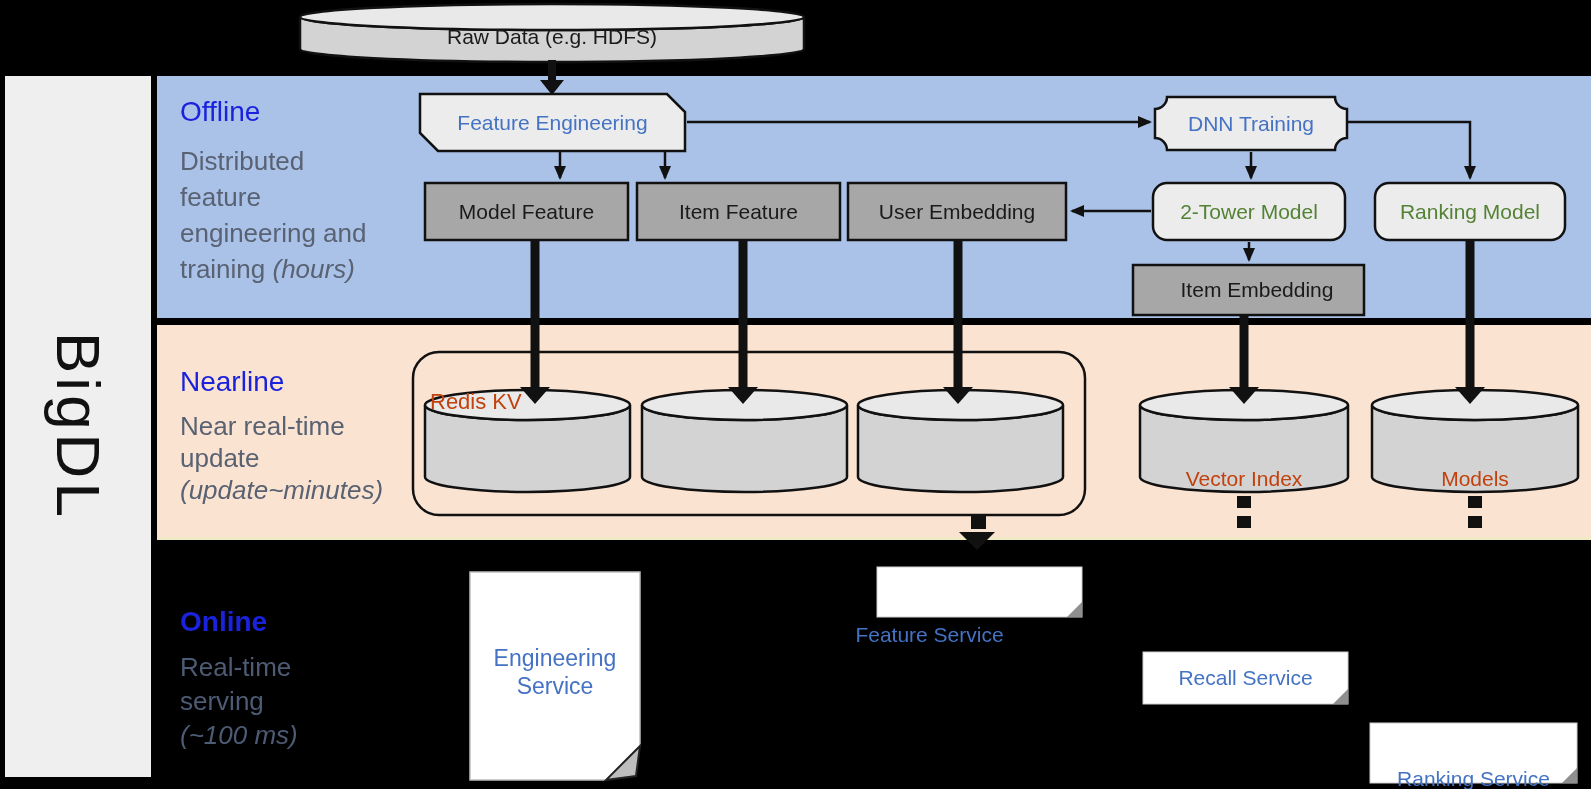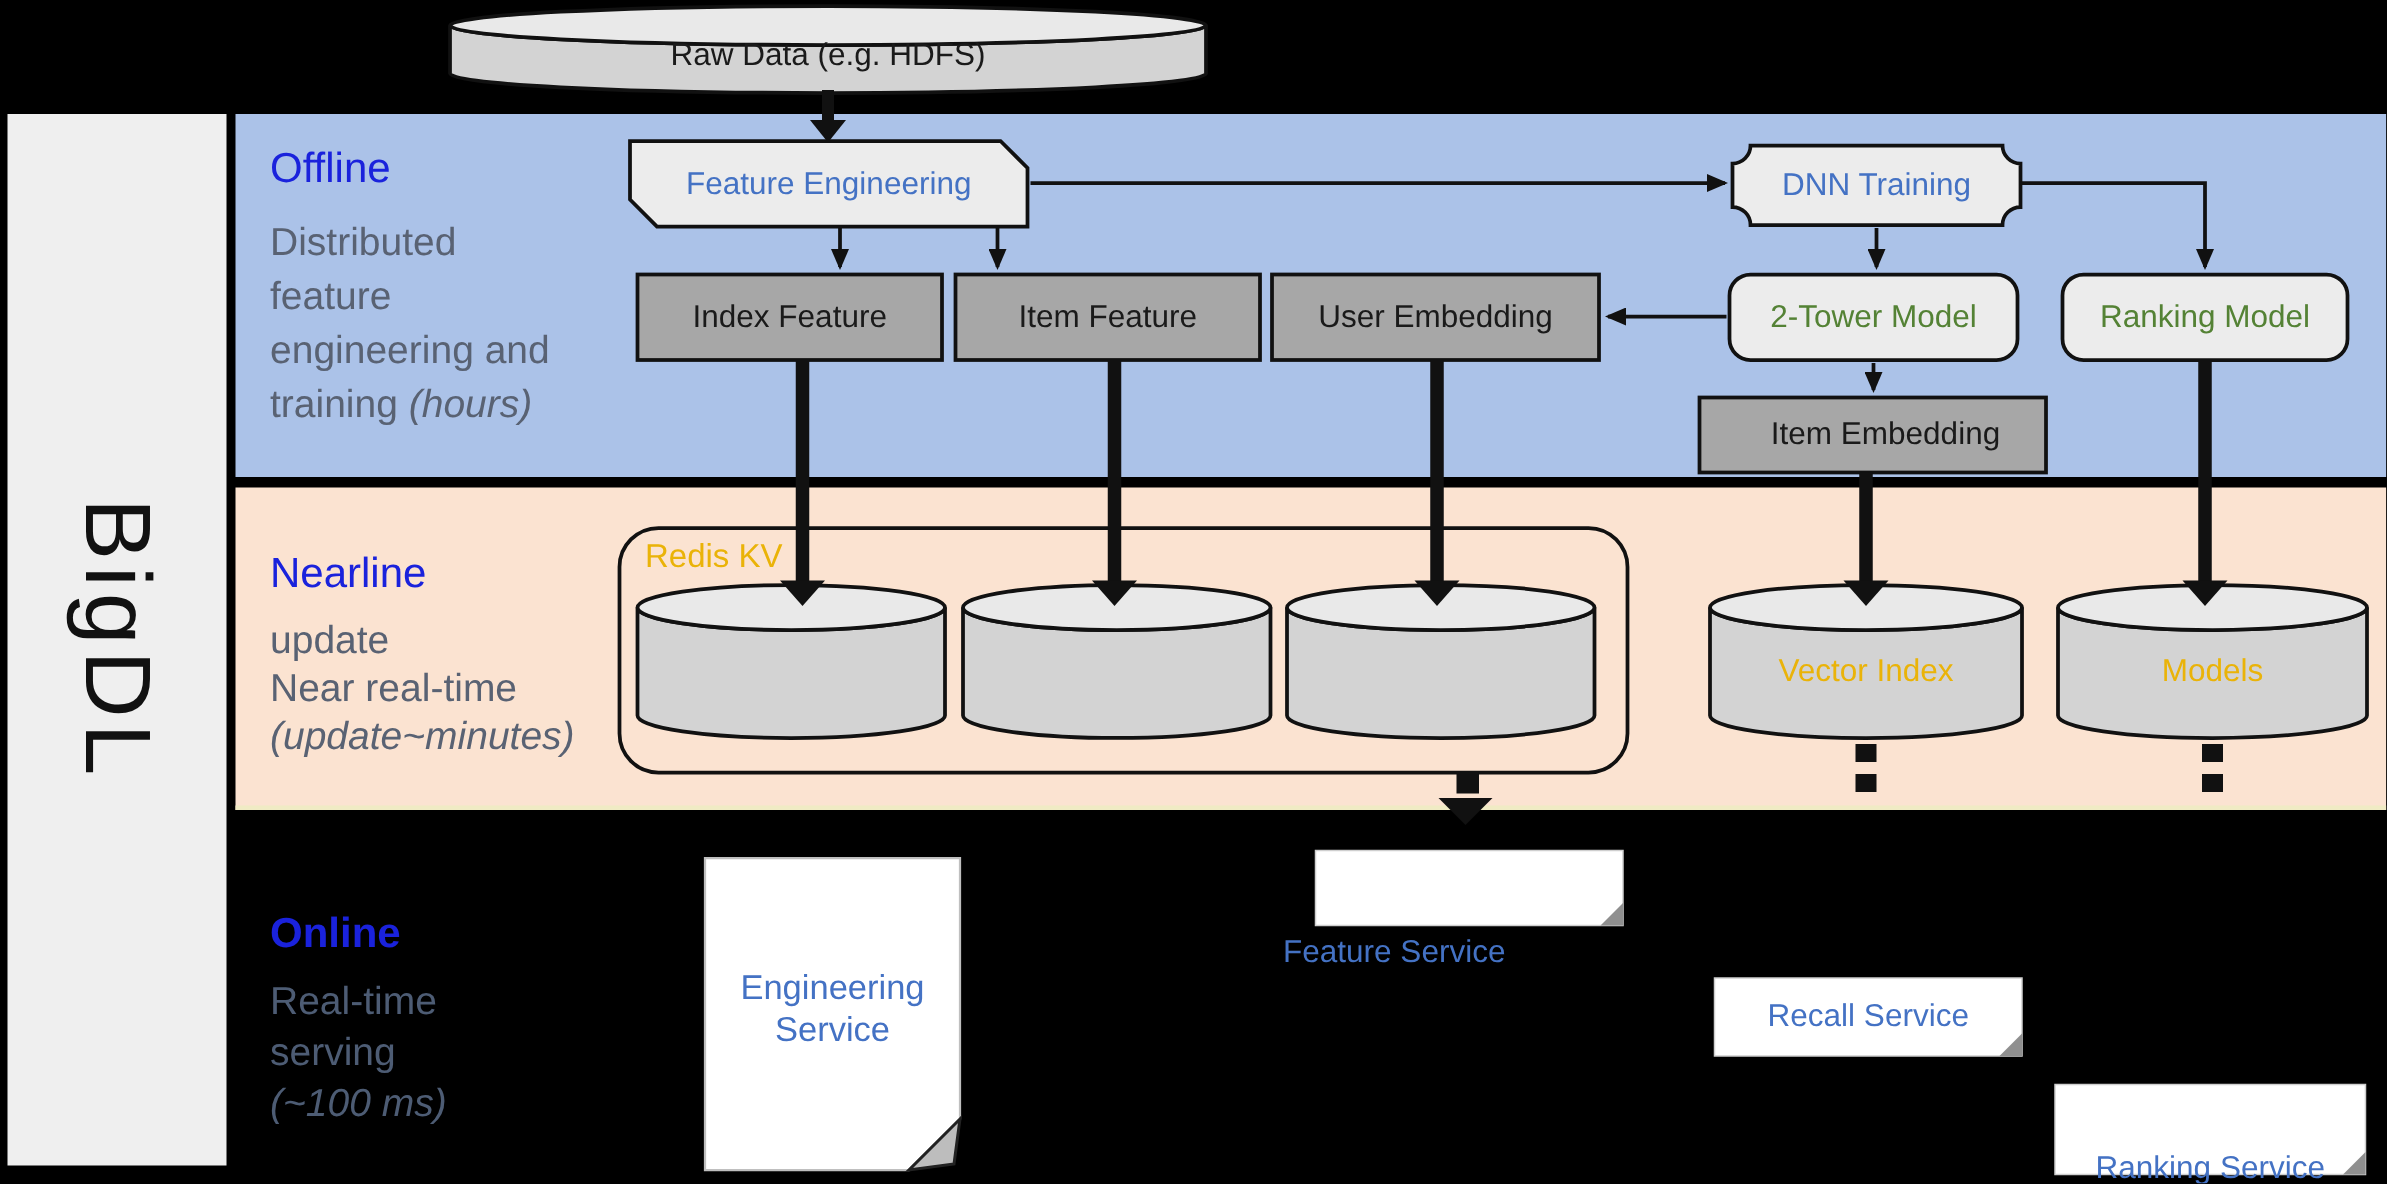--- a/index.html
+++ b/index.html
@@ -14,21 +14,21 @@
   svg.layer{position:absolute;left:0;top:0;z-index:2;}
   .txt{position:absolute;z-index:3;}
   .lbl{position:absolute;z-index:3;display:flex;align-items:center;justify-content:center;
        text-align:center;font-size:21px;color:#1a1a1a;line-height:1.2;}
   .sec-title{font-size:28px;color:#1a22dc;}
   .sec-desc{font-size:26px;color:#596273;}
   .sec-desc .dl{display:block;}
   .online .sec-desc{color:#4d5c74;}
   .blue-t{color:#4472c4;}
   .green-t{color:#548235;}
-  .brown-t{color:#eab308;}
+  .brown-t{color:#c2410c;margin-top:31px;}
   .bold{font-weight:700;}
   i{font-style:italic;}
 </style>
 </head>
 <body>
 
 <div id="stage">
 
   <div class="band blue"></div>
   <div class="band orange"></div>
@@ -144,37 +144,37 @@
   <div class="txt sec-title" style="left:180px;top:96px;">Offline</div>
   <div class="txt sec-desc" style="left:180px;top:143px;width:260px;line-height:36px;">
     <span class="dl">Distributed</span>
     <span class="dl">feature</span>
     <span class="dl">engineering and</span>
     <span class="dl"><span>training </span><i>(hours)</i></span>
   </div>
 
   <div class="txt sec-title" style="left:180px;top:366px;">Nearline</div>
   <div class="txt sec-desc" style="left:180px;top:410px;width:270px;line-height:32px;">
+    <span class="dl">Near real-time</span>
     <span class="dl">update</span>
-    <span class="dl">Near real-time</span>
     <span class="dl"><i>(update~minutes)</i></span>
   </div>
 
   <div class="online">
     <div class="txt sec-title bold" style="left:180px;top:606px;">Online</div>
     <div class="txt sec-desc" style="left:180px;top:650px;width:250px;line-height:34px;">
       <span class="dl">Real-time</span>
       <span class="dl">serving</span>
       <span class="dl"><i>(~100 ms)</i></span>
     </div>
   </div>
 
   <div class="lbl blue-t" style="left:420px;top:94px;width:265px;height:57px;">Feature Engineering</div>
   <div class="lbl blue-t" style="left:1155px;top:97px;width:192px;height:53px;">DNN Training</div>
-  <div class="lbl" style="left:425px;top:183px;width:203px;height:57px;">Index Feature</div>
+  <div class="lbl" style="left:425px;top:183px;width:203px;height:57px;">Model Feature</div>
   <div class="lbl" style="left:637px;top:183px;width:203px;height:57px;">Item Feature</div>
   <div class="lbl" style="left:848px;top:183px;width:218px;height:57px;">User Embedding</div>
   <div class="lbl green-t" style="left:1153px;top:183px;width:192px;height:57px;">2-Tower Model</div>
   <div class="lbl green-t" style="left:1375px;top:183px;width:190px;height:57px;">Ranking Model</div>
   <div class="lbl" style="left:1133px;top:265px;width:248px;height:50px;">Item Embedding</div>
 
   <div class="txt brown-t" style="left:430px;top:358px;font-size:22px;">Redis KV</div>
   <div class="lbl brown-t" style="left:1140px;top:428px;width:208px;height:40px;">Vector Index</div>
   <div class="lbl brown-t" style="left:1372px;top:428px;width:206px;height:40px;">Models</div>
 

